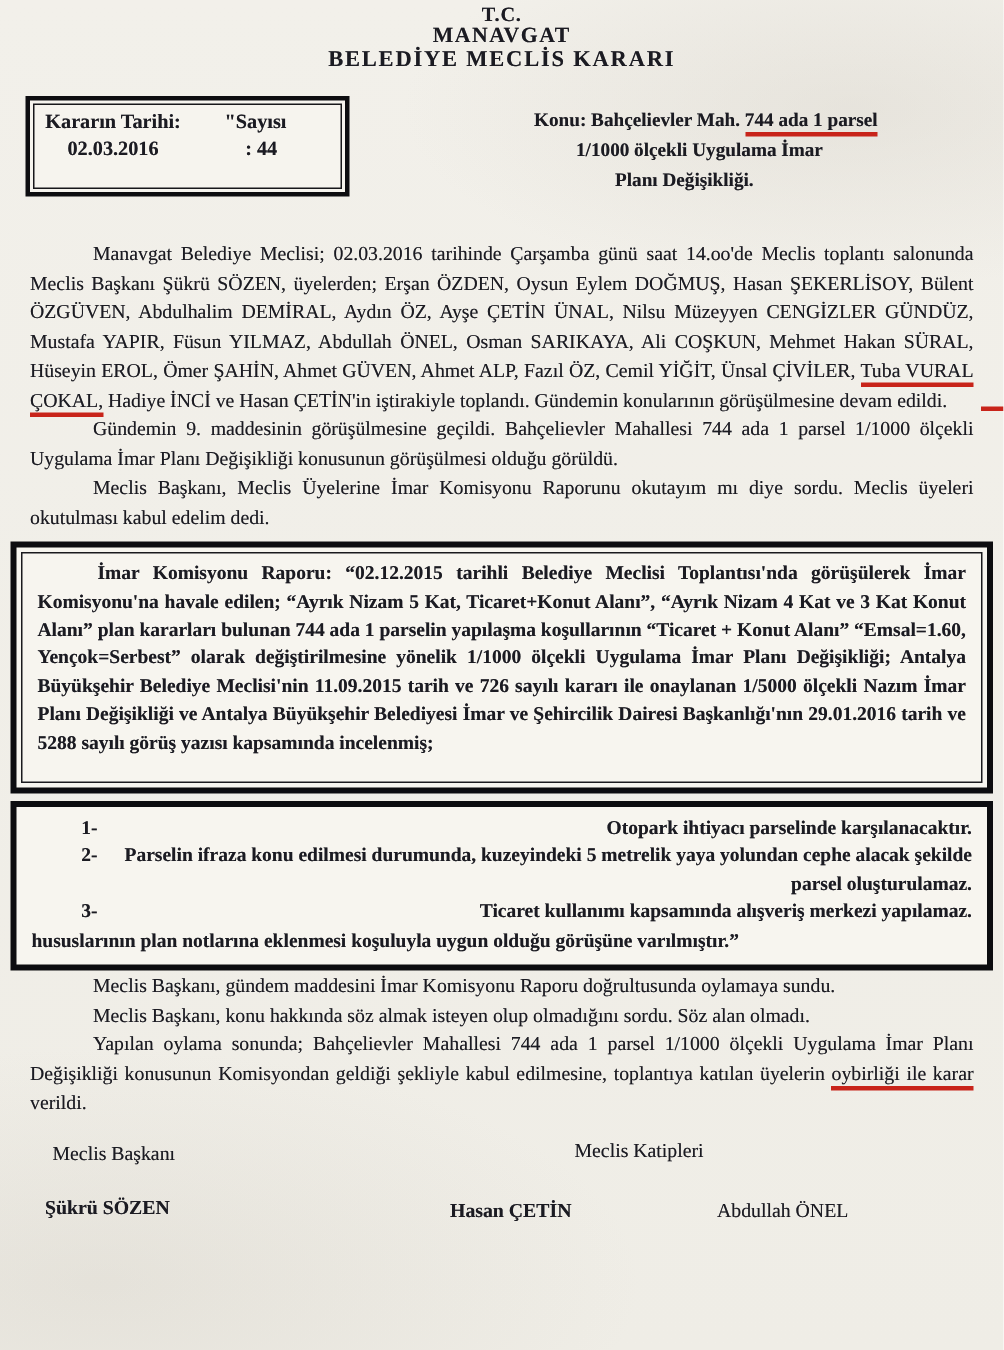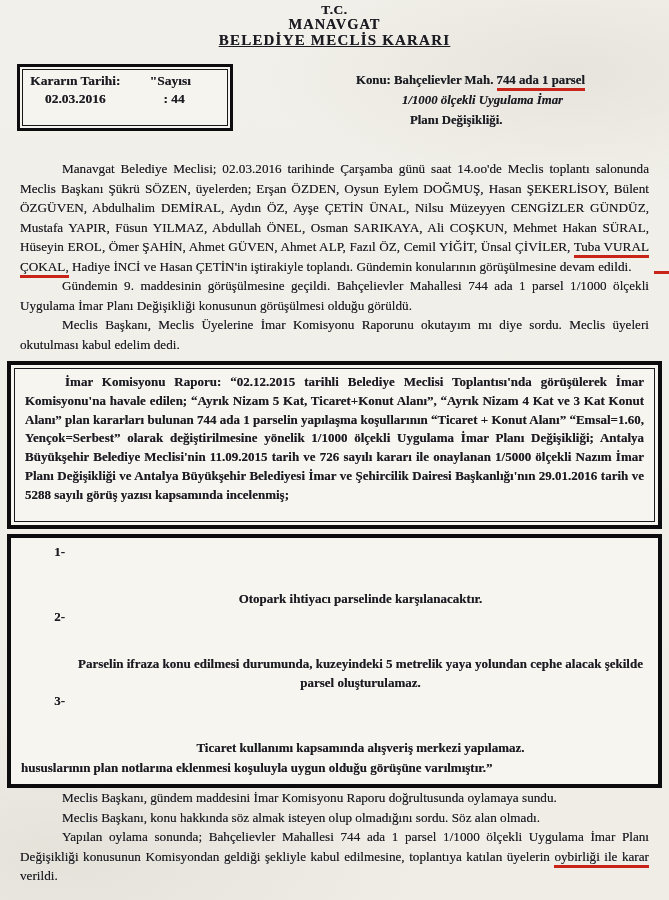--- a/index.html
+++ b/index.html
@@ -11,21 +11,21 @@
       radial-gradient(ellipse 600px 260px at 10% 95%, rgba(205,200,190,.3), rgba(0,0,0,0) 60%),
       linear-gradient(#f2f0ea,#efede6);
     font-family:"Liberation Serif","DejaVu Serif",serif;
     color:#1b1b22;
     overflow:hidden;
     text-shadow:0 0 .4px rgba(20,20,30,.55);
   }
   .header{ text-align:center; padding-top:3px; font-weight:700; }
   .header .h1{ font-size:13.5px; line-height:14px; letter-spacing:.5px;}
   .header .h2{ font-size:14.5px; line-height:15px; letter-spacing:1px;}
-  .header .h3{ font-size:15px;  line-height:17px; letter-spacing:1.2px;text-decoration:underline;}
+  .header .h3{ font-size:15px;  line-height:17px; letter-spacing:1.2px;}
 
   .top-row{ position:relative; height:95px; margin-top:15px; }
   .decision-box{
     position:absolute; left:17px; top:0;
     width:206px; height:57px;
     border:3.5px solid #0d0d10;
     background:#f6f4ee;
     padding:2px;
   }
   .decision-box .inner{
@@ -37,21 +37,21 @@
   }
   .decision-box .line1{ text-align:center; }
   .decision-box .line2{ display:flex; }
   .decision-box .ditto{ margin-left:28px; }
   .decision-box .sayi{ flex:1; text-align:center; margin-right:30px;}
 
   .konu{
     position:absolute; left:356px; top:6px; width:272px;
     font-weight:700; font-size:12.8px; line-height:20px;
   }
-  .konu .cont1{ margin-left:46px;font-style:italic; }
+  .konu .cont1{ margin-left:28px; }
   .konu .cont2{ margin-left:54px; }
 
   .body-text{ margin:0 20px; }
   p.para{
     margin:0; text-align:justify;
     font-size:13.2px; line-height:19.5px;
     text-indent:42px;
   }
   .red-underline{ border-bottom:3px solid #c8241a; padding-bottom:1px; }
 
@@ -75,31 +75,31 @@
   .list-box{
     margin:5px 7px 0 7px;
     border:4px solid #0c0c0f;
     background:#f7f5ef;
     padding:5px 10px 7px 10px;
   }
   .list-box .item{
     display:flex; font-weight:700; font-size:13px; line-height:18.5px;
   }
   .list-box .num{ width:24px; flex:0 0 24px; text-align:right; padding-right:8px; box-sizing:border-box; margin-left:28px;}
-  .list-box .itxt{ flex:1; text-align:center;margin-top:47px; }
+  .list-box .itxt{ flex:1; text-align:right; }
   .list-box .closing{
     font-weight:700; font-size:13px; line-height:18.5px; margin-top:1px;
   }
 
   .signatures{ position:relative; height:80px; margin-top:16px; font-size:13.2px; }
   .sig{ position:absolute; white-space:nowrap; }
   .sig-title-left{ left:35px; top:0; }
   .sig-title-right{ left:383px; top:-2px; }
   .sig-name1{ left:30px; top:36px; font-weight:700; }
-  .sig-name2{ left:300px; top:38px; font-weight:400;margin-top:36px; }
+  .sig-name2{ left:300px; top:38px; font-weight:700; }
   .sig-name3{ left:478px; top:38px; font-weight:400; }
 
   .edge-red-mark{
     position:absolute; right:0; top:271px; width:15px; height:3px;
     background:#c8241a;
   }
 </style>
 </head>
 <body>
 

